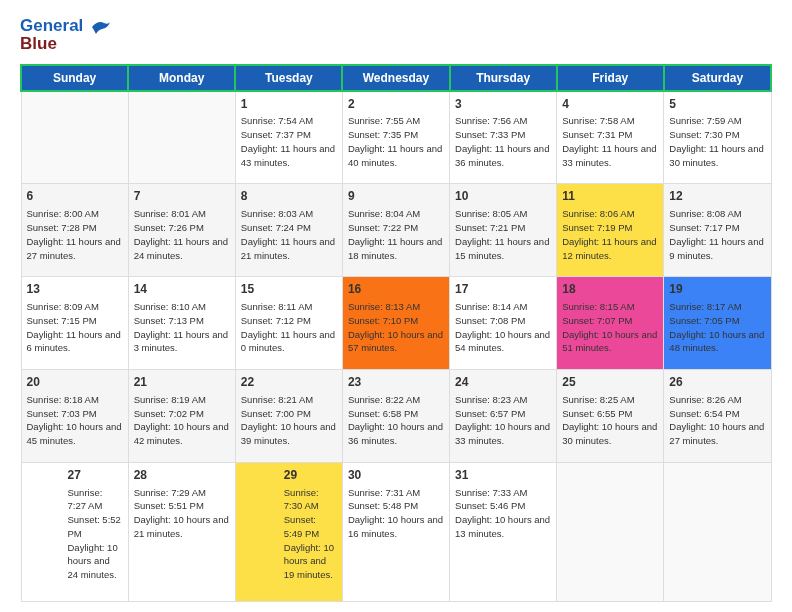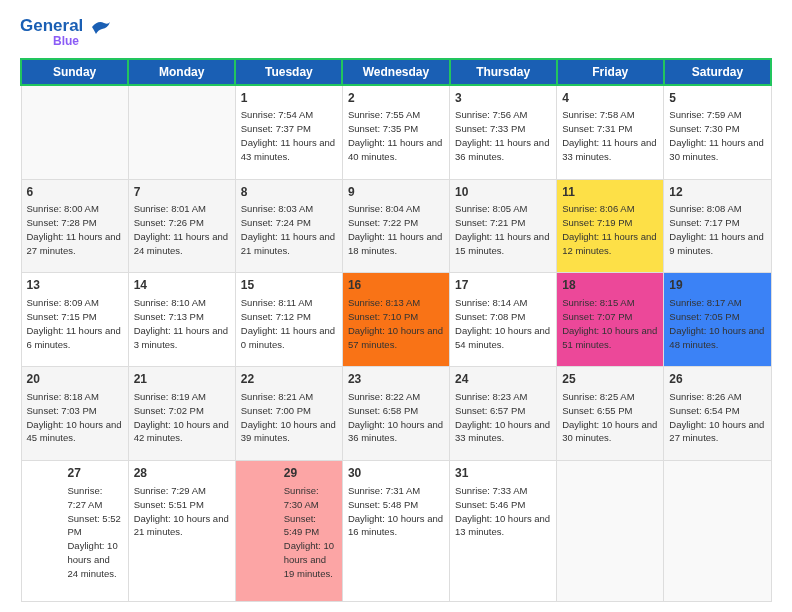--- a/index.html
+++ b/index.html
@@ -19,21 +19,20 @@
     }
     .header {
       display: flex;
       justify-content: space-between;
       align-items: flex-start;
       margin-bottom: 10px;
     }
     .logo {
       display: flex;
       align-items: center;
-      text-align: center;
     }
     .title-block {
       text-align: right;
     }
     .month-title {
       font-size: 32px;
       font-weight: bold;
       color: #333;
     }
     .location {
@@ -97,21 +96,21 @@
     <div class="logo">
       <div>
         <div style="display:flex;align-items:center;">
           <span style="font-size:17px;font-weight:bold;color:#333;line-height:1.15;">
             <span style="color:#1a5fb4;">General</span>
             <svg width="22" height="18" viewBox="0 0 22 18" style="vertical-align:middle;margin-left:2px;">
               <path d="M2,9 Q8,2 14,5 Q18,7 20,4 Q18,10 12,11 Q8,12 6,16 Q4,12 2,9Z" fill="#1a5fb4"></path>
             </svg>
           </span>
         </div>
-        <div style="font-size:12px;font-weight:bold;color:#8b5cf6;margin-top:-2px;">Blue</div>
+        <div style="font-size:17px;font-weight:bold;color:#7f1d1d;margin-top:-2px;">Blue</div>
       </div>
     </div>
     <div class="title-block">
       <div class="month-title"></div>
       <div class="location"></div>
     </div>
   </div>
 
   <table class="calendar">
     <thead>
@@ -242,21 +241,21 @@
         </tr>
         <tr>
           <td style="background: rgb(255, 255, 255); padding-left: 46px;">
             <span class="day-num">27</span>
             <div class="day-info">Sunrise: 7:27 AM<br>Sunset: 5:52 PM<br>Daylight: 10 hours and 24 minutes.</div>
           </td>
           <td style="background: rgb(255, 255, 255);">
             <span class="day-num">28</span>
             <div class="day-info">Sunrise: 7:29 AM<br>Sunset: 5:51 PM<br>Daylight: 10 hours and 21 minutes.</div>
           </td>
-          <td style="background: #fca5a5; padding-left: 48px;">
+          <td style="background: #fde047; padding-left: 48px;">
             <span class="day-num">29</span>
             <div class="day-info">Sunrise: 7:30 AM<br>Sunset: 5:49 PM<br>Daylight: 10 hours and 19 minutes.</div>
           </td>
           <td style="background: rgb(255, 255, 255);">
             <span class="day-num">30</span>
             <div class="day-info">Sunrise: 7:31 AM<br>Sunset: 5:48 PM<br>Daylight: 10 hours and 16 minutes.</div>
           </td>
           <td style="background: rgb(255, 255, 255);">
             <span class="day-num">31</span>
             <div class="day-info">Sunrise: 7:33 AM<br>Sunset: 5:46 PM<br>Daylight: 10 hours and 13 minutes.</div>

